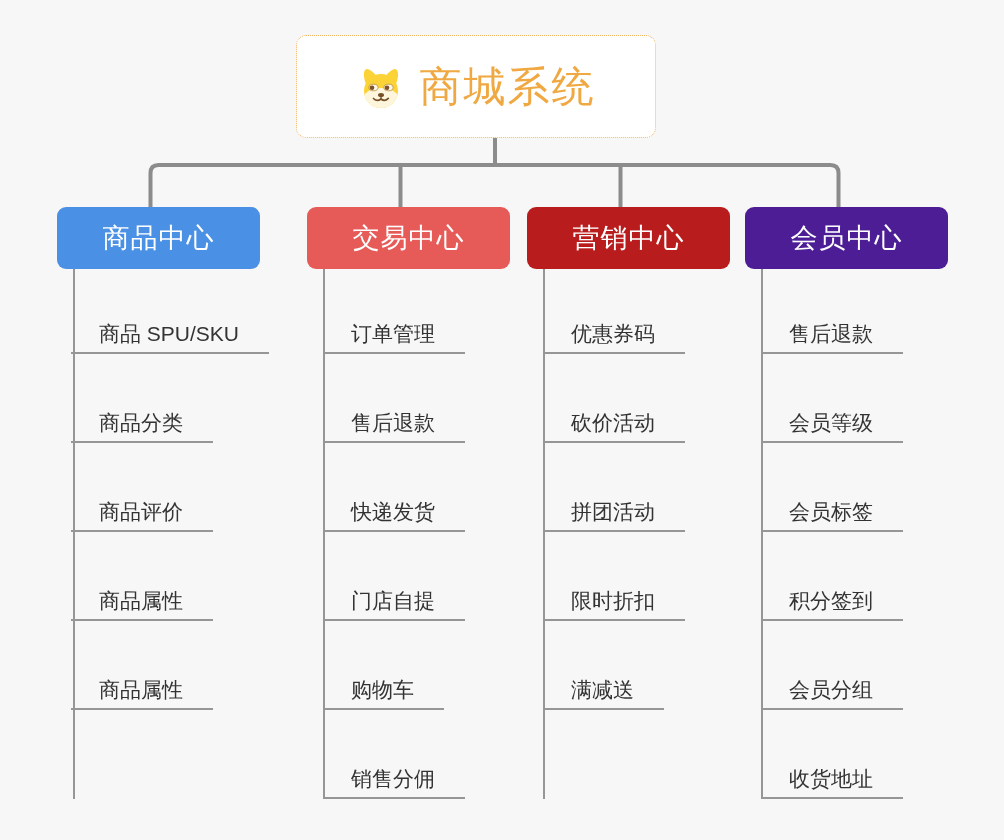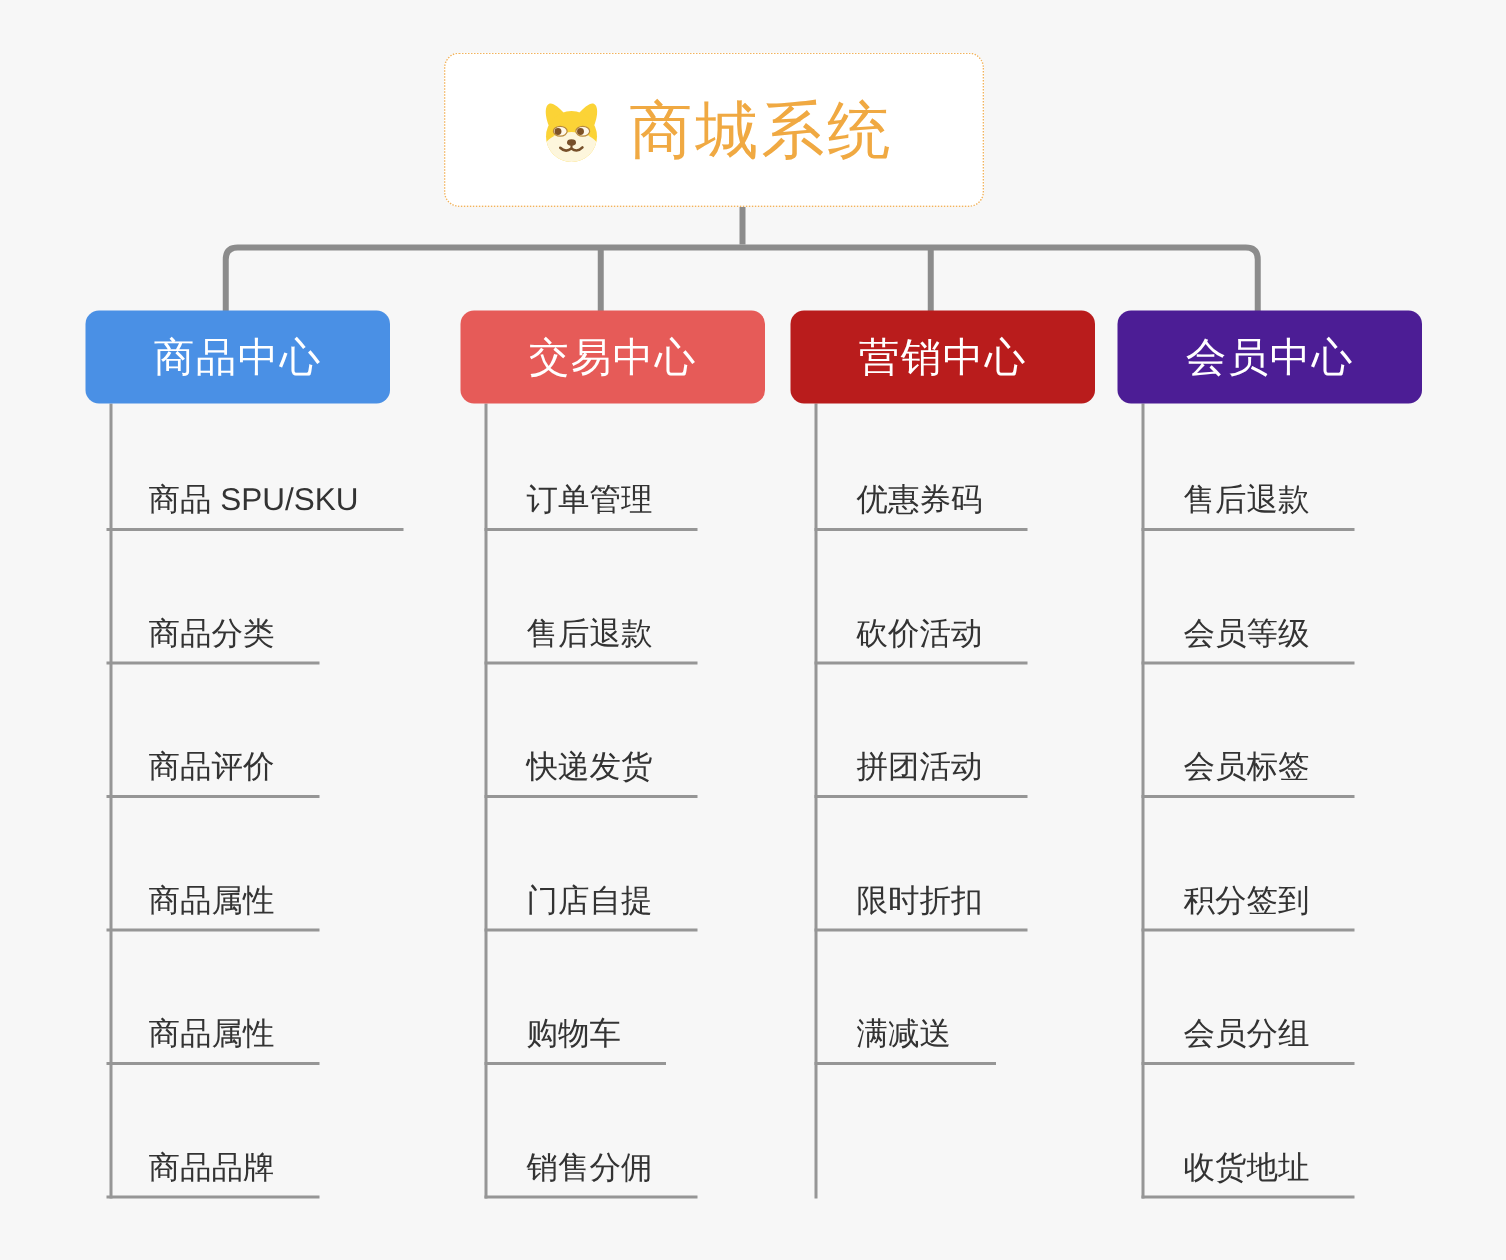--- a/index.html
+++ b/index.html
@@ -119,21 +119,20 @@
   <div class="trunk t2"></div>
   <div class="trunk t3"></div>
   <div class="trunk t4"></div>
 
   <div class="leaves l1">
     <div class="leaf">商品 SPU/SKU</div>
     <div class="leaf">商品分类</div>
     <div class="leaf">商品评价</div>
     <div class="leaf">商品属性</div>
     <div class="leaf">商品属性</div>
-    <div class="leaf">商品品牌</div>
   </div>
 
   <div class="leaves l2">
     <div class="leaf">订单管理</div>
     <div class="leaf">售后退款</div>
     <div class="leaf">快递发货</div>
     <div class="leaf">门店自提</div>
     <div class="leaf">购物车</div>
     <div class="leaf">销售分佣</div>
   </div>

